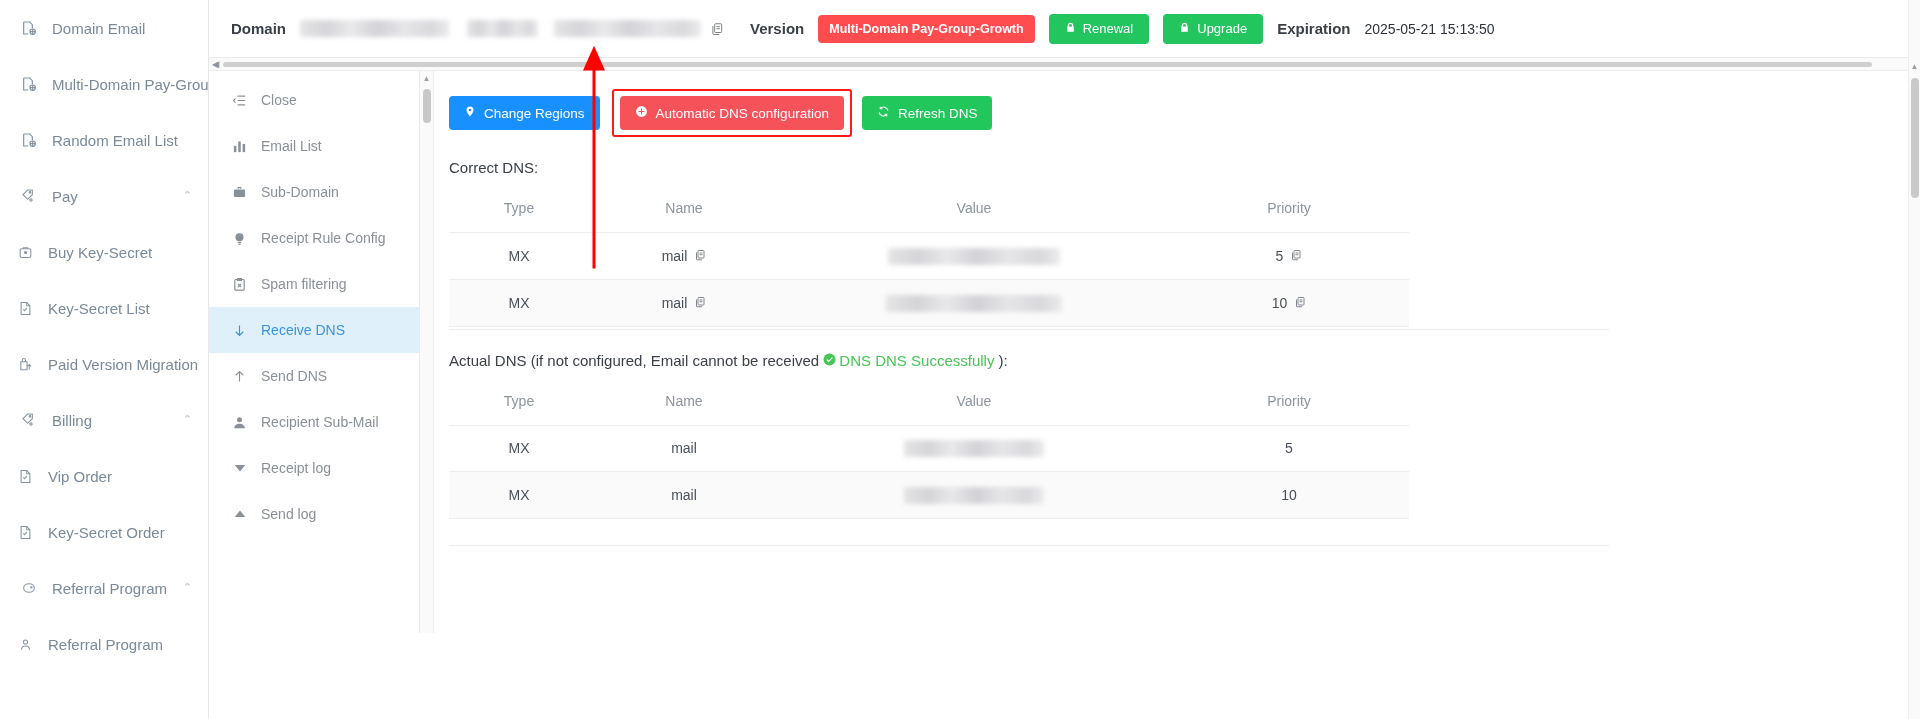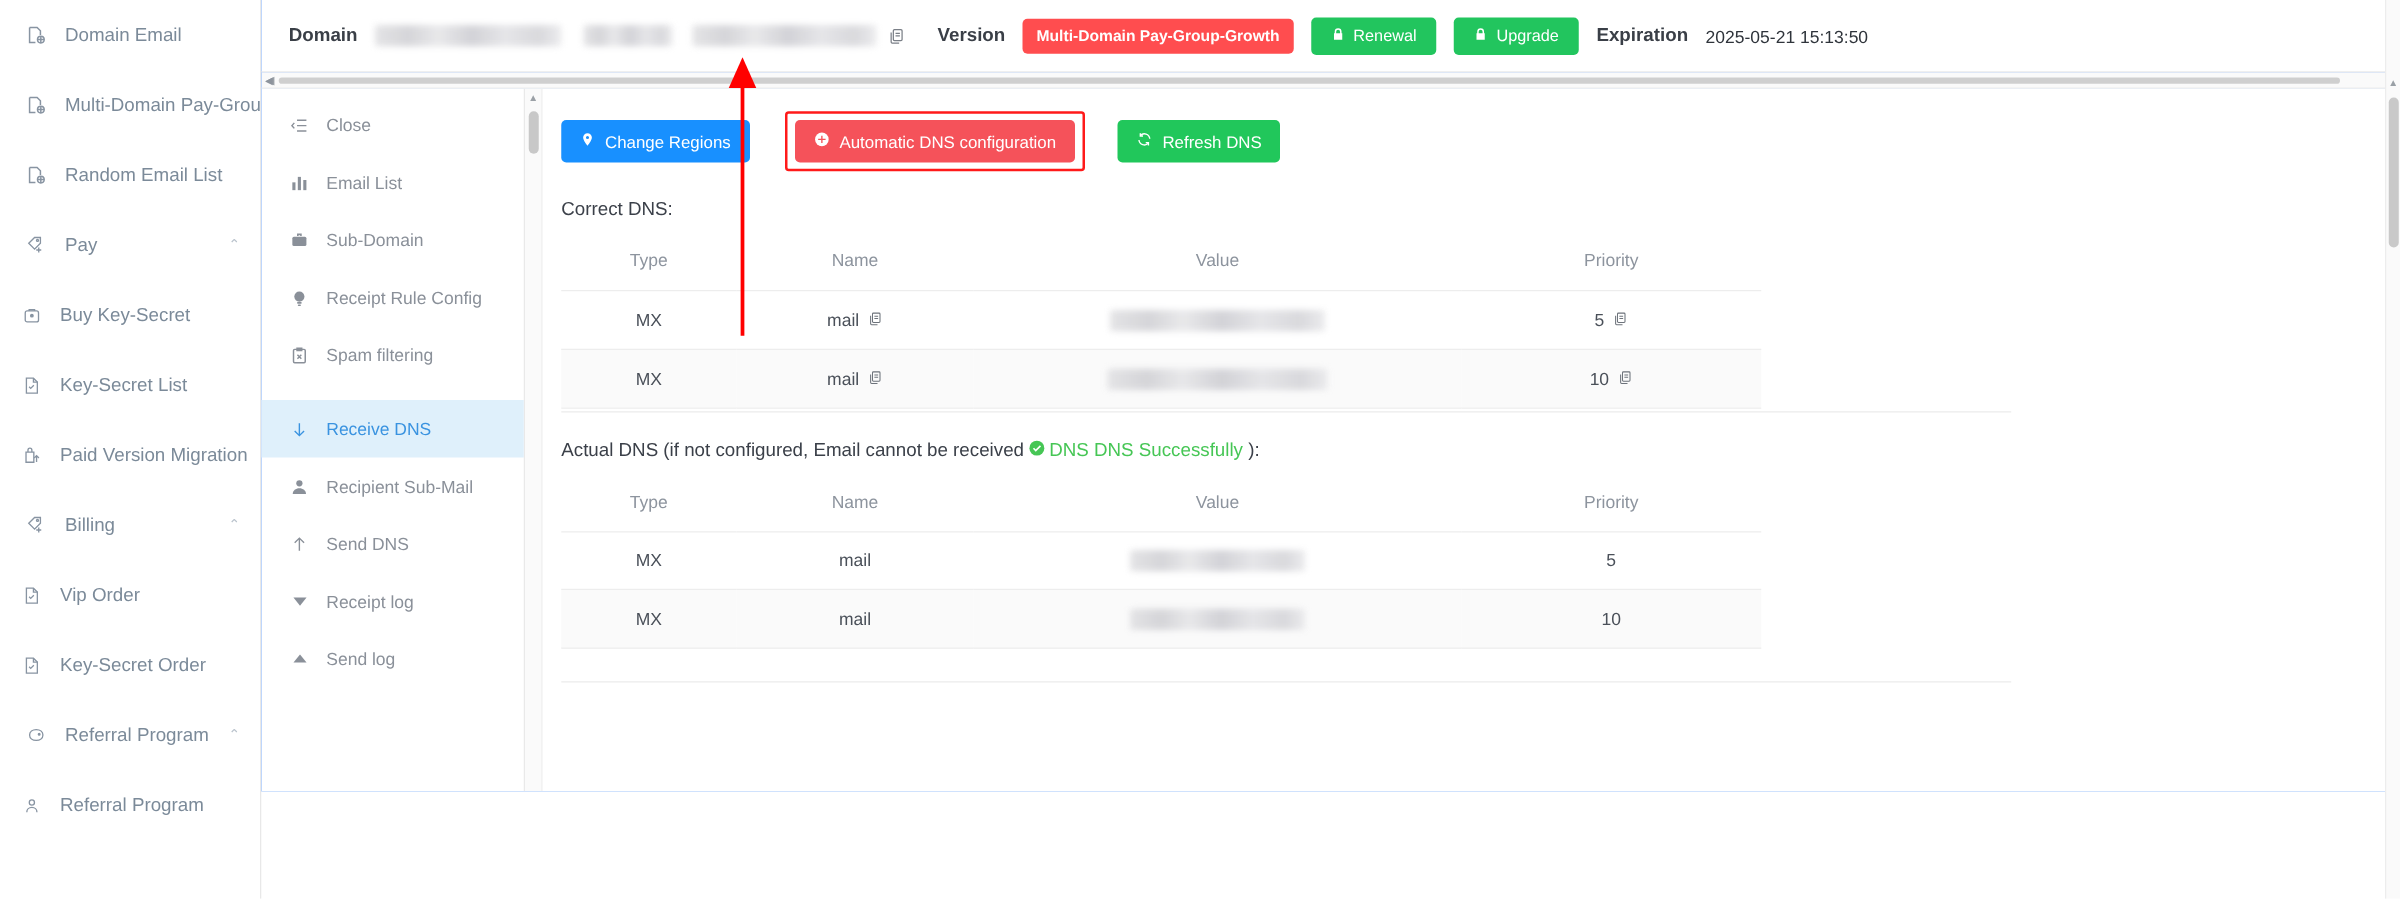--- a/index.html
+++ b/index.html
@@ -39,21 +39,21 @@
   .nav-item .lbl { flex: 1 1 auto; overflow: hidden; }
   .nav-item .caret {
     margin-right: 16px; color: #b9c2cc; font-size: 11px;
     transform: translateY(-1px);
   }
 
   
   .rightpane {
     flex: 1 1 auto; height: 633px; position: relative;
     display: flex; flex-direction: column;
-    background: #3b82f6;
+    background: #000000;
     overflow: hidden;
   }
 
   
   .topbar {
     height: 58px; flex: 0 0 58px;
     background: #fff;
     border-bottom: 1px solid #eaeaea;
     display: flex; align-items: center;
     padding-left: 22px;
@@ -120,39 +120,39 @@
     display: flex; align-items: center;
     height: 46px; padding-left: 22px;
     font-size: 14px; color: #8a9099;
     cursor: pointer;
   }
   .im-item .ico {
     width: 17px; flex: 0 0 17px; margin-right: 13px;
     display: inline-flex; align-items: center; justify-content: center;
     color: #8a9099;
   }
-  .im-item.active { background: #dff0fb; color: #3a93e0; margin-top: 13px; }
+  .im-item.active { background: #dff0fb; color: #3a93e0; }
   .im-item.active .ico { color: #3a93e0; }
 
   
   .content {
     flex: 1 1 auto; position: relative; background: #fff;
     overflow: hidden; padding: 0 0 0 0;
   }
   
   .cscroll {
     position: absolute; left: 0; top: 0; bottom: 0; width: 14px;
     background: #fafafa; border-right: 1px solid #efefef;
   }
   .cscroll .arrowUp { text-align:center; font-size:8px; color:#9aa0a6; padding-top:3px; }
   .cscroll .thumb { position:absolute; left:3px; top:18px; width:8px; height:34px; background:#c8c8c8; border-radius:4px; }
 
   .content-inner { padding: 18px 0 0 29px; position: relative; height:100%; }
 
-  .btnrow { display: flex; align-items: center; gap: 16px; margin-bottom: 6px; position:relative; }
+  .btnrow { display: flex; align-items: center; gap: 0; margin-bottom: 6px; position:relative; }
   .btn {
     border: none; border-radius: 4px;
     font-size: 13.5px; color: #fff; cursor: pointer;
     padding: 9px 15px;
     display: inline-flex; align-items: center; gap: 8px;
     white-space: nowrap;
     font-family: "Liberation Sans", sans-serif;
   }
   .btn-blue { background: #1890ff; }
   .btn-red  { background: #f5525a; align-items: center; }
@@ -452,35 +452,35 @@
           <span class="ico">
               <svg width="15" height="15" viewBox="0 0 24 24" fill="none" stroke="currentColor" stroke-width="1.8">
                 <path d="M12 4v16M6 14l6 6 6-6"></path>
               </svg>
             </span>
           <span>Receive DNS</span>
         </div>
 
         <div class="im-item">
           <span class="ico">
+              <svg width="15" height="15" viewBox="0 0 24 24" fill="none" stroke="currentColor" stroke-width="1.8">
+                <path d="M12 20V4M6 10l6-6 6 6"></path>
+              </svg>
+            </span>
+          <span>Send DNS</span>
+        </div>
+
+        <div class="im-item">
+          <span class="ico">
               <svg width="15" height="15" viewBox="0 0 24 24" fill="currentColor">
                 <circle cx="12" cy="7.5" r="4"></circle>
                 <path d="M3.5 21c0-4.2 3.8-7.2 8.5-7.2s8.5 3 8.5 7.2z"></path>
               </svg>
             </span>
           <span>Recipient Sub-Mail</span>
-        </div>
-
-        <div class="im-item">
-          <span class="ico">
-              <svg width="15" height="15" viewBox="0 0 24 24" fill="none" stroke="currentColor" stroke-width="1.8">
-                <path d="M12 20V4M6 10l6-6 6 6"></path>
-              </svg>
-            </span>
-          <span>Send DNS</span>
         </div>
 
         <div class="im-item">
           <span class="ico">
               <svg width="14" height="14" viewBox="0 0 24 24" fill="currentColor">
                 <path d="M3 7h18l-9 11z"></path>
               </svg>
             </span>
           <span>Receipt log</span>
         </div>

